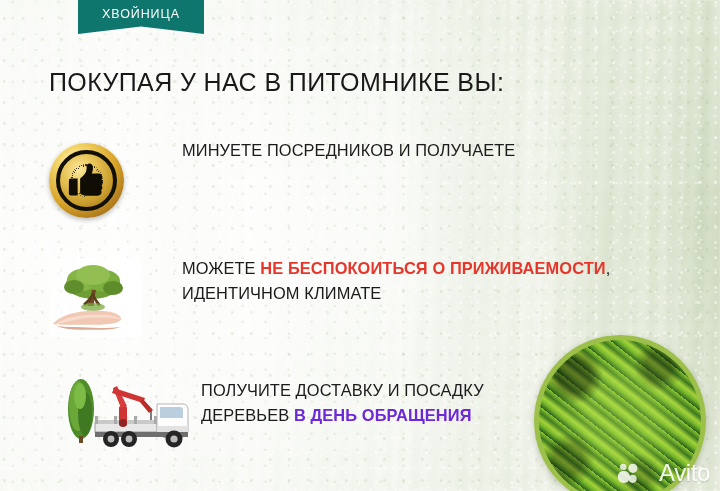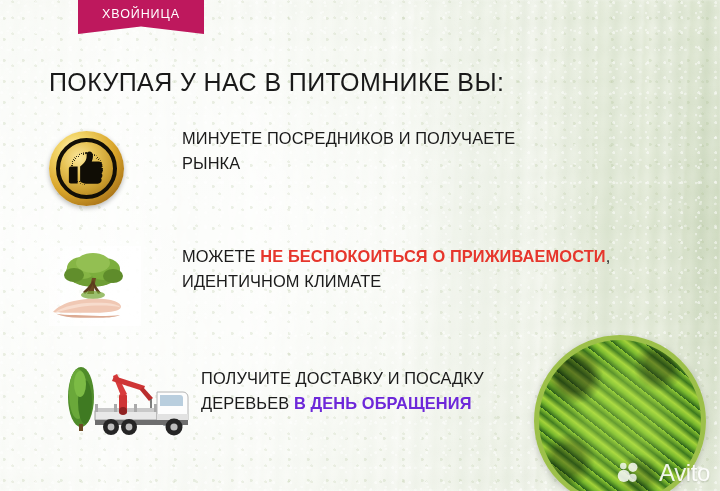--- a/index.html
+++ b/index.html
@@ -68,21 +68,21 @@
   }
 
   
   .headline{
     position:absolute;left:49px;top:70px;
     font-size:25px;font-weight:400;color:#191919;
     letter-spacing:.4px;white-space:nowrap;line-height:1;
   }
 
   
-  .rows{position:absolute;left:0;top:118px;width:701px;}
+  .rows{position:absolute;left:0;top:130px;width:701px;}
   .row{position:relative;display:flex;align-items:flex-start;}
   .row-1{height:118px;}
   .row-2{height:122px;}
   .row-3{height:100px;padding-left:19px;}
   .icon-cell{
     width:182px;flex:0 0 182px;position:relative;height:100%;
   }
   .txt-cell{
     flex:1 1 auto;padding-top:8px;
   }
@@ -155,21 +155,21 @@
     background:
       radial-gradient(circle at 22% 22%, rgba(0,0,0,.42) 0 9%, transparent 16%),
       radial-gradient(circle at 74% 16%, rgba(0,0,0,.34) 0 7%, transparent 14%),
       radial-gradient(circle at 18% 74%, rgba(0,0,0,.30) 0 8%, transparent 15%),
       radial-gradient(circle at 62% 84%, rgba(0,0,0,.22) 0 6%, transparent 13%),
       radial-gradient(circle at 50% 46%, rgba(190,235,90,.30) 0 28%, transparent 62%);
   }
 
   
   .watermark{
-    position:absolute;right:10px;bottom:6px;display:flex;align-items:flex-start;gap:20px;
+    position:absolute;right:10px;bottom:6px;display:flex;align-items:flex-end;gap:20px;
     opacity:.90;pointer-events:none;
   }
   .wm-mark{
     width:23px;height:23px;position:relative;
   }
   .wm-text{
     color:#ffffff;font-size:24px;font-weight:400;letter-spacing:-.4px;line-height:1;
     text-shadow:0 1px 2px rgba(0,0,0,.16);
   }
 </style>
@@ -183,21 +183,21 @@
     <div class="bg-tree-col" style="left:-4%;width:20%;background:radial-gradient(ellipse at 50% 50%, rgba(122,156,82,.55), rgba(168,195,128,.16) 72%, transparent 100%);"></div>
     <div class="bg-tree-col" style="left:17%;width:18%;background:radial-gradient(ellipse at 50% 50%, rgba(104,140,68,.50), rgba(160,190,120,.14) 72%, transparent 100%);"></div>
     <div class="bg-tree-col" style="left:36%;width:19%;background:radial-gradient(ellipse at 50% 50%, rgba(132,166,92,.48), rgba(176,202,140,.14) 72%, transparent 100%);"></div>
     <div class="bg-tree-col" style="left:56%;width:18%;background:radial-gradient(ellipse at 50% 50%, rgba(112,148,74,.52), rgba(164,194,126,.15) 72%, transparent 100%);"></div>
     <div class="bg-tree-col" style="left:75%;width:17%;background:radial-gradient(ellipse at 50% 50%, rgba(126,160,86,.50), rgba(172,198,134,.14) 72%, transparent 100%);"></div>
     <div class="bg-tree-col" style="left:90%;width:16%;background:radial-gradient(ellipse at 50% 50%, rgba(108,144,70,.46), rgba(160,190,120,.12) 72%, transparent 100%);"></div>
   </div>
   <div class="bg-layer bg-wash"></div>
   <div class="bg-layer bg-grain"></div>
 
-  <div class="ribbon" style="background: #be185d;">
+  <div class="ribbon" style="background: #0f766e;">
     <span class="ribbon-text">ХВОЙНИЦА</span>
   </div>
 
   <div class="headline">ПОКУПАЯ У НАС В ПИТОМНИКЕ ВЫ:</div>
 
   <div class="rows">
 
     <div class="row row-1">
       <div class="icon-cell">
         <div class="seal">
@@ -207,23 +207,20 @@
               <path fill="#100d05" d="M6 28h11v27H6a3 3 0 0 1-3-3V31a3 3 0 0 1 3-3z"></path>
               <path fill="#100d05" d="M21 28c4-3 7-6 9-10 1.6-3.2 1.4-6.6 1.4-9.4 0-2.6 2-4.6 4.6-4.6 3 0 5 2.2 5.4 5 .5 3.6-.4 7.6-1.8 11h10.9c3.4 0 6 2.6 6 5.8 0 1.5-.5 2.7-1.3 3.7 1.4 1 2.2 2.6 2.2 4.4 0 1.9-.9 3.5-2.4 4.5 1 1 1.6 2.4 1.6 4 0 1.8-.8 3.3-2.1 4.3.6.9.9 1.9.9 3 0 3.2-2.6 5.8-6 5.8H30c-3 0-6-1.2-9-3.4V28z"></path>
             </svg>
           </div>
         </div>
       </div>
       <div class="txt-cell">
         <div class="btext">
           <div>
             <span>МИНУЕТЕ ПОСРЕДНИКОВ И ПОЛУЧАЕТЕ</span>
-          </div>
-          <div>
-            <span>РЫНКА</span>
           </div>
         </div>
       </div>
     </div>
 
     <div class="row row-2">
       <div class="icon-cell">
         <div class="handtree">
           <svg class="ht-svg" viewBox="0 0 92 80" aria-hidden="true">
             <ellipse cx="44" cy="26" rx="27" ry="15" fill="#6f9e35"></ellipse>

